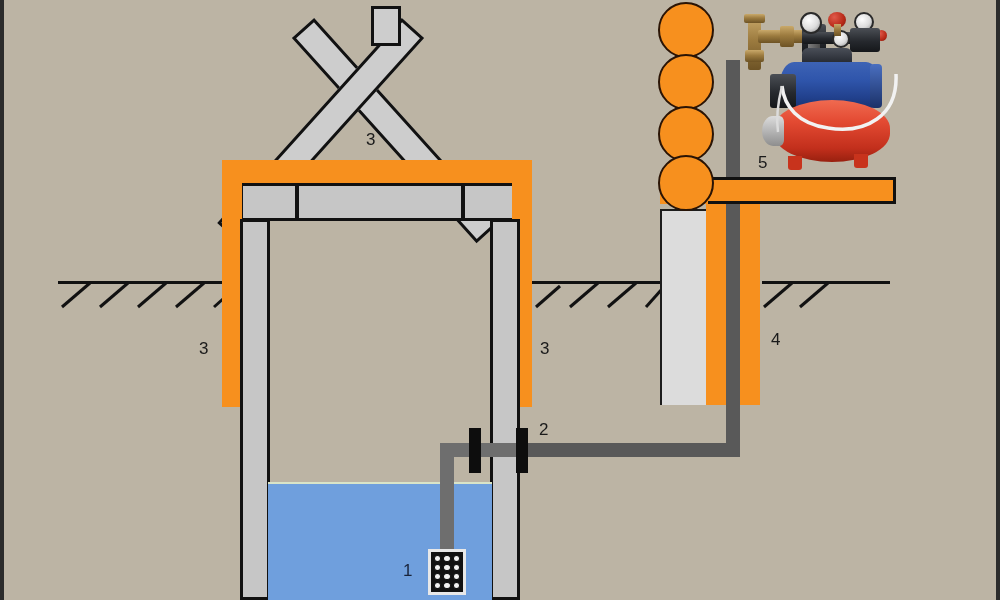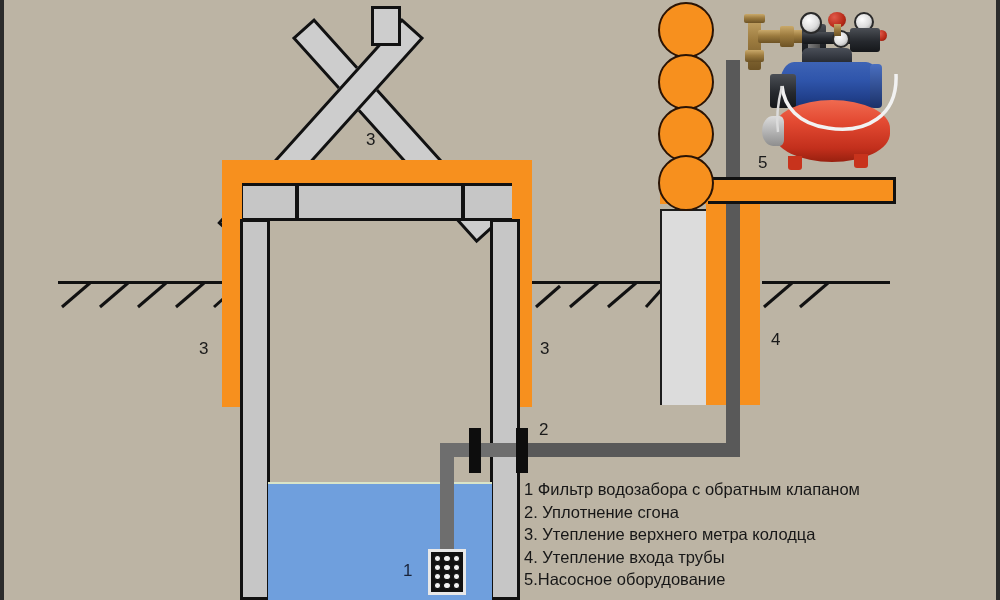--- a/index.html
+++ b/index.html
@@ -299,21 +299,14 @@
 
     <div class="abs num-label" style="left:40px; top:150px;">5</div>
   </div>
 
   <div class="abs num-label-light" style="left:403px; top:562px;">1</div>
   <div class="abs num-label" style="left:539px; top:421px;">2</div>
   <div class="abs num-label" style="left:199px; top:340px;">3</div>
   <div class="abs num-label" style="left:540px; top:340px;">3</div>
   <div class="abs num-label" style="left:771px; top:331px;">4</div>
 
-  <div class="abs" id="legend">
-    <div class="legend-row">1 Фильтр водозабора с обратным клапаном</div>
-    <div class="legend-row">2. Уплотнение сгона</div>
-    <div class="legend-row">3. Утепление верхнего метра колодца</div>
-    <div class="legend-row">4. Утепление входа трубы</div>
-    <div class="legend-row">5.Насосное оборудование</div>
-  </div>
 
 </div>
 
 </body></html>

